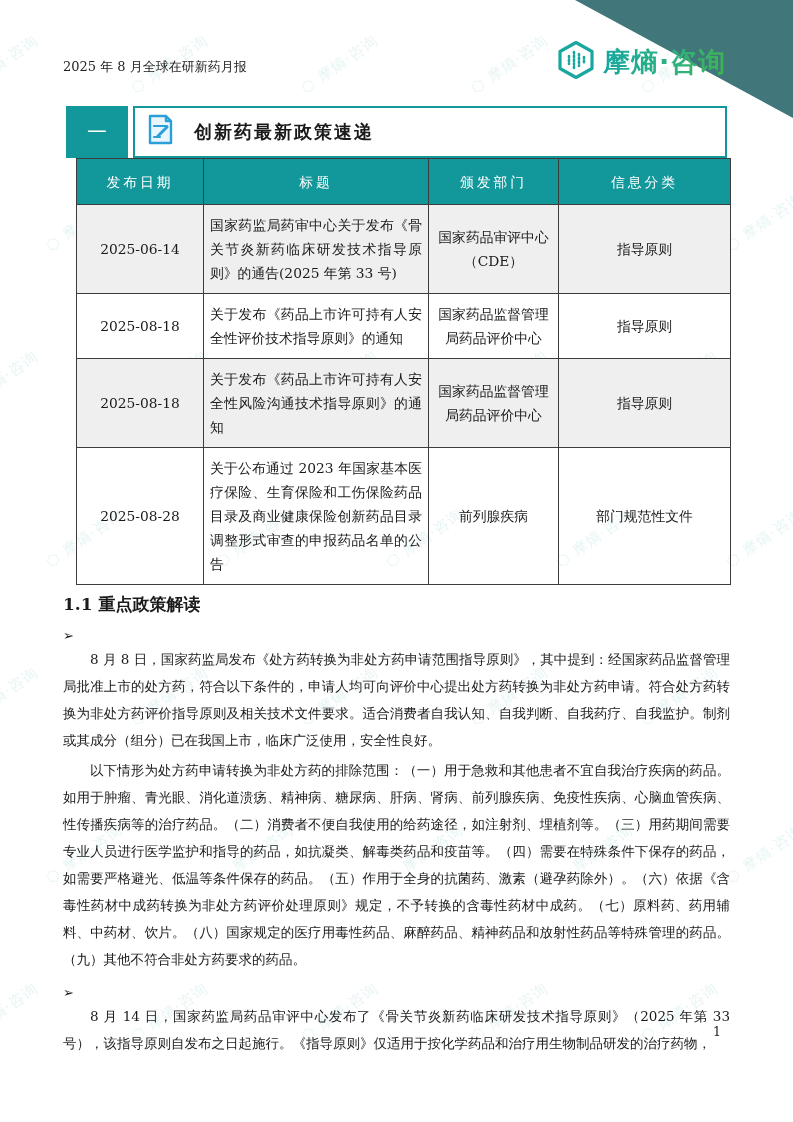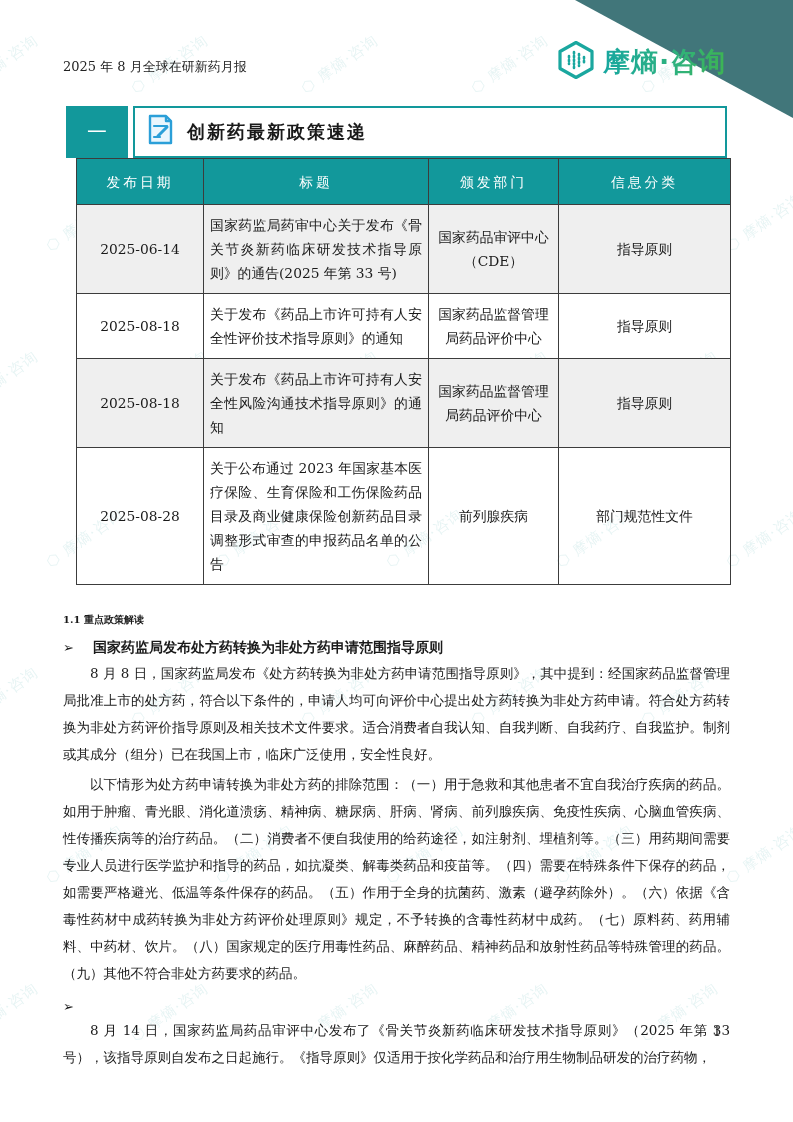--- a/index.html
+++ b/index.html
@@ -48,21 +48,21 @@
 
   
   .banner { display:flex; margin:30px 66px 0 66px; height:52px; }
   .banner-num {
     width:62px; height:52px; background:#12989b; color:#ffffff;
     display:flex; align-items:center; justify-content:center;
     font-size:20px; flex:0 0 auto;
   }
   .banner-box {
     margin-left:5px; flex:1; border:2px solid #12989b; background:#ffffff;
-    display:flex; align-items:center; padding-left:10px; gap:10px;text-align:right;
+    display:flex; align-items:center; padding-left:10px; gap:17px;text-align:right;
   }
   .banner-title { font-size:18px; font-weight:bold; letter-spacing:2px; }
 
   
   .table-caption {
     width:654px; margin:13px 0 8px 76px; text-align:center;
     font-size:14.5px; font-weight:bold;
   }
   table.policy {
     margin-left:76px; width:654px; border-collapse:collapse;
@@ -80,21 +80,21 @@
   table.policy thead th {
     background:#12989b; color:#ffffff; font-weight:normal;
     letter-spacing:3px; height:46px; font-size:13.8px;
   }
   td.cell-date, td.cell-dept, td.cell-cat { text-align:center; }
   td.cell-title { text-align:left; text-align:justify; }
   tr.alt td { background:#efefef; }
 
   
   .analysis { padding:0 63px; }
-  .h11 { font-size:10px; font-weight:bold; margin-top:28px; }
+  .h11 { font-size:17px; font-weight:bold; margin-top:8px; }
   .bullet-row { display:flex; margin-top:12px; align-items:baseline; }
   .bullet-glyph { font-size:13px; width:30px; flex:0 0 auto; }
   .bullet-headline { font-size:14px; font-weight:bold; }
   .para {
     font-size:13.5px; line-height:27px; text-align:justify;
     text-indent:2em; margin-top:3px;
   }
 
   .page-number {
     position:absolute; right:72px; top:1024px; font-size:12.5px; color:#222;
@@ -222,21 +222,20 @@
           <td class="cell-cat">部门规范性文件</td>
         </tr>
       </tbody>
     </table>
 
     <div class="analysis">
       <div class="h11">1.1 重点政策解读</div>
 
       <div class="bullet-row">
         <span class="bullet-glyph">➢</span>
-        <span class="bullet-headline">国家药监局发布处方药转换为非处方药申请范围指导原则</span>
       </div>
       <p class="para">8 月 8 日，国家药监局发布《处方药转换为非处方药申请范围指导原则》，其中提到：经国家药品监督管理局批准上市的处方药，符合以下条件的，申请人均可向评价中心提出处方药转换为非处方药申请。符合处方药转换为非处方药评价指导原则及相关技术文件要求。适合消费者自我认知、自我判断、自我药疗、自我监护。制剂或其成分（组分）已在我国上市，临床广泛使用，安全性良好。</p>
       <p class="para">以下情形为处方药申请转换为非处方药的排除范围：（一）用于急救和其他患者不宜自我治疗疾病的药品。如用于肿瘤、青光眼、消化道溃疡、精神病、糖尿病、肝病、肾病、前列腺疾病、免疫性疾病、心脑血管疾病、性传播疾病等的治疗药品。（二）消费者不便自我使用的给药途径，如注射剂、埋植剂等。（三）用药期间需要专业人员进行医学监护和指导的药品，如抗凝类、解毒类药品和疫苗等。（四）需要在特殊条件下保存的药品，如需要严格避光、低温等条件保存的药品。（五）作用于全身的抗菌药、激素（避孕药除外）。（六）依据《含毒性药材中成药转换为非处方药评价处理原则》规定，不予转换的含毒性药材中成药。（七）原料药、药用辅料、中药材、饮片。（八）国家规定的医疗用毒性药品、麻醉药品、精神药品和放射性药品等特殊管理的药品。（九）其他不符合非处方药要求的药品。</p>
 
       <div class="bullet-row">
         <span class="bullet-glyph">➢</span>
       </div>
       <p class="para">8 月 14 日，国家药监局药品审评中心发布了《骨关节炎新药临床研发技术指导原则》（2025 年第 33 号），该指导原则自发布之日起施行。《指导原则》仅适用于按化学药品和治疗用生物制品研发的治疗药物，</p>
     </div>
 

